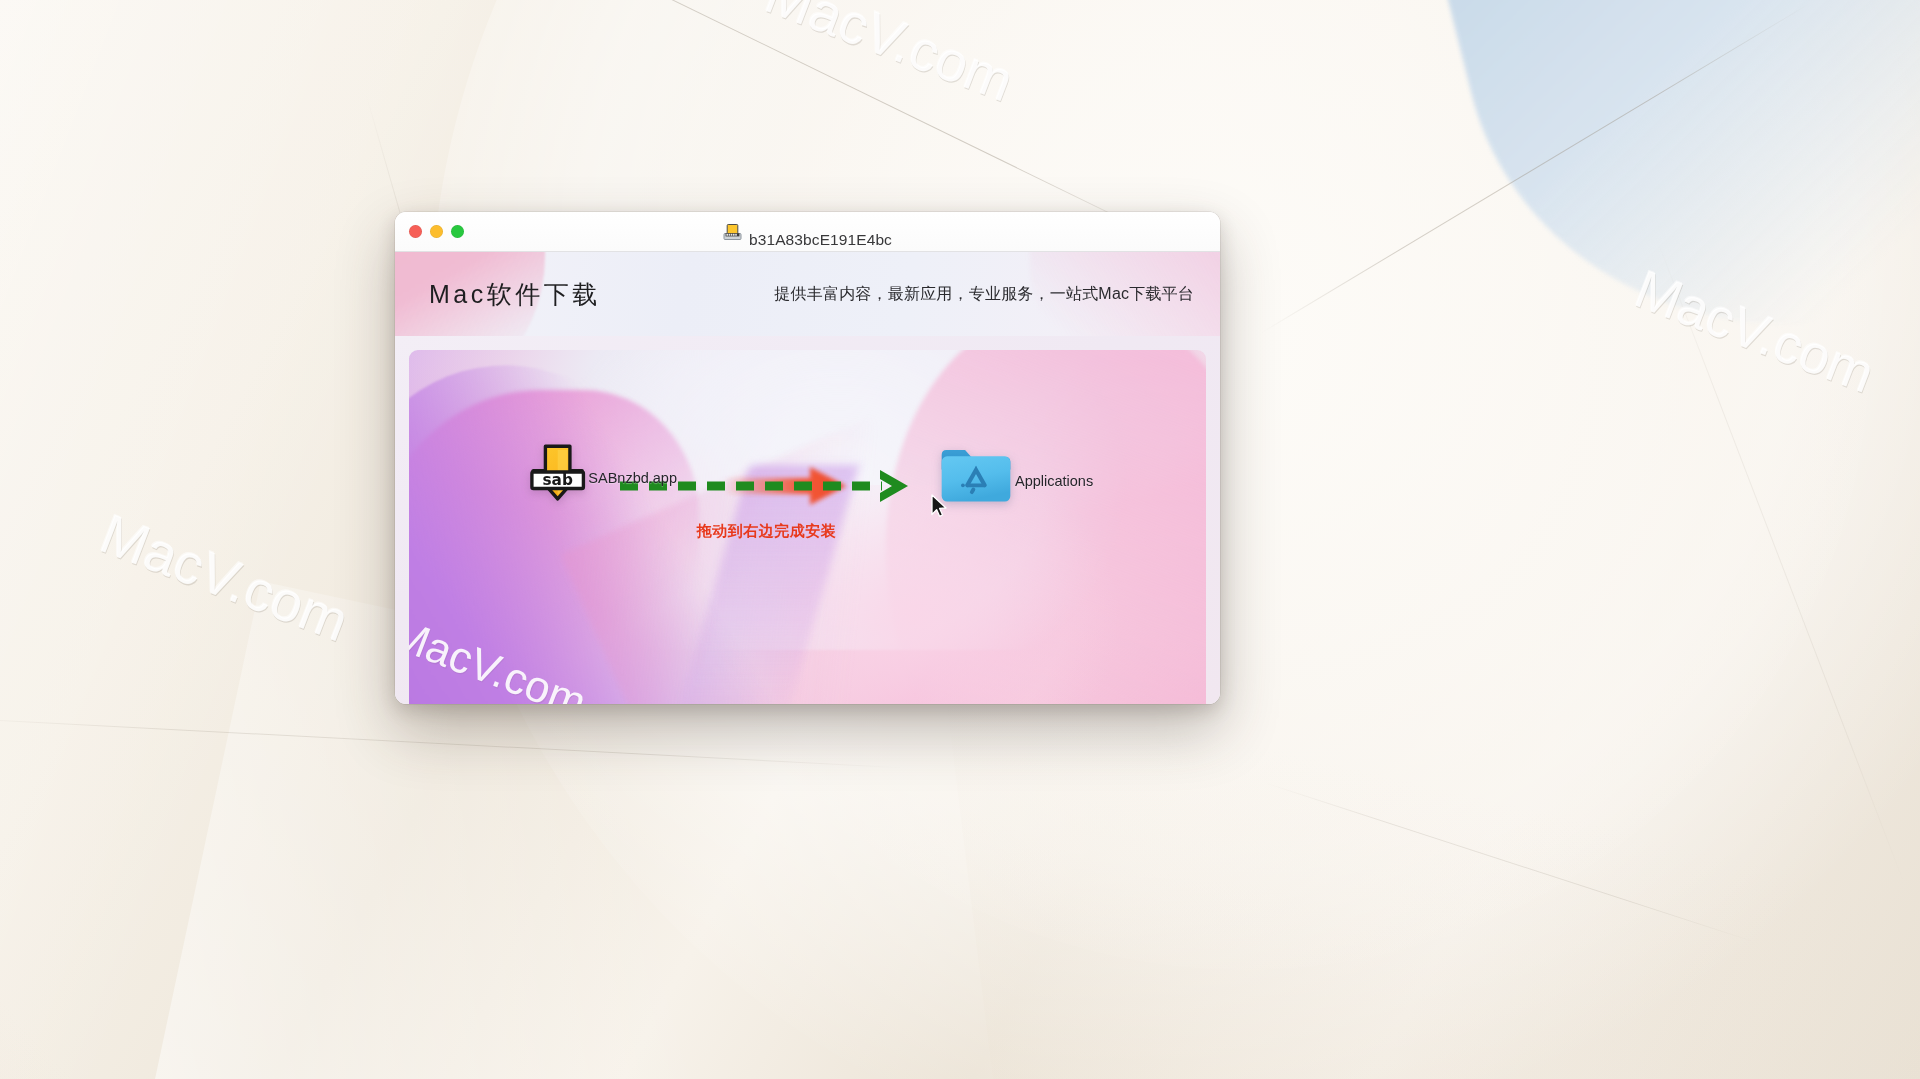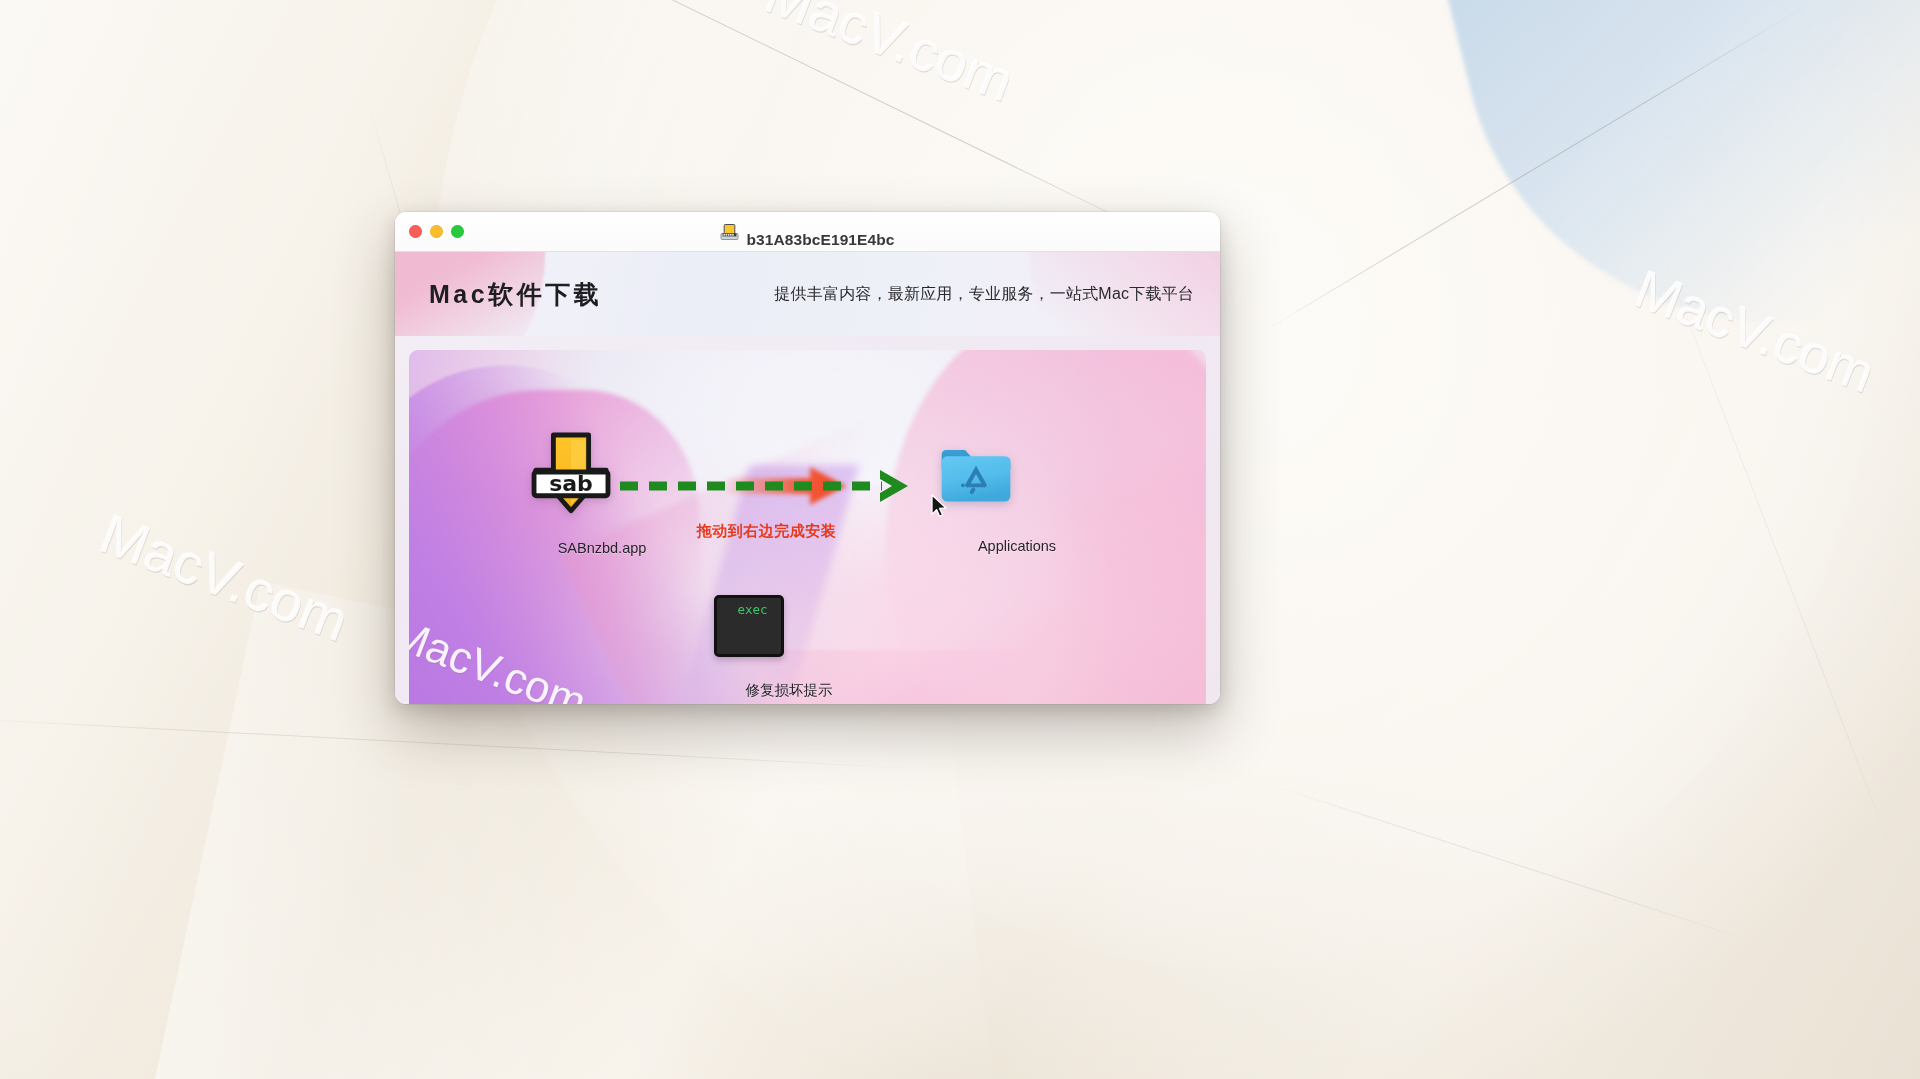--- a/index.html
+++ b/index.html
@@ -158,21 +158,21 @@
     position: absolute;
     left: 0; right: 0;
     display: flex;
     align-items: center;
     justify-content: center;
     gap: 7px;
     pointer-events: none;
   }
   #title-text {
     font-size: 15.5px;
-    font-weight: bold;
+    font-weight: normal;
     color: #38383a;
     letter-spacing: .1px;
     margin-top: 16px;
   }
   #disk-icon { width: 19px; height: 18px; display: block; }
 
   
   #banner {
     position: relative;
     height: 84px;
@@ -197,21 +197,21 @@
     right: -60px; top: -30px;
     width: 250px; height: 200px;
     background: linear-gradient(220deg, #f0c6de 0%, rgba(238,200,222,0) 72%);
     border-radius: 0 0 0 80%;
     filter: blur(2px);
   }
   #banner-title {
     position: relative;
     z-index: 2;
     font-size: 25px;
-    font-weight: bold;
+    font-weight: normal;
     color: #1e1e20;
     letter-spacing: 3.5px;
   }
   #banner-subtitle {
     position: relative;
     z-index: 2;
     margin-left: auto;
     font-size: 16px;
     color: #2a2a2e;
     letter-spacing: .2px;
@@ -293,23 +293,23 @@
     transform: skewX(-16deg);
     filter: blur(4px);
   }
 
   
   #icon-layer { position: absolute; inset: 0; }
 
   .icon-item {
     position: absolute;
     display: flex;
-    flex-direction: column;
+    flex-direction: row;
+    align-items: center;
     text-align: center;
-    gap: 12px;
   }
   .icon-label {
     margin-top: 12px;
     font-size: 14.5px;
     color: #25252a;
     white-space: nowrap;
     text-shadow: 0 1px 1px rgba(255,255,255,.35);
   }
 
   
@@ -513,25 +513,19 @@
                   <path d="M44.3 67.6 a2.5 2.5 0 1 1 4.3 2.5 l-1.6 2.8 a2.5 2.5 0 1 1 -4.3 -2.5 Z"></path>
                 </g>
               </svg>
               <svg id="cursor-arrow" viewBox="0 0 20 24">
                 <path d="M3 1 L3 20.5 L7.6 15.6 L10.6 22.3 L13.6 20.9 L10.6 14.4 L17 14 Z" fill="#151515" stroke="#ffffff" stroke-width="1.3" stroke-linejoin="round"></path>
               </svg>
             </div>
             <div class="icon-label">Applications</div>
           </div>
 
-          <div class="icon-item" id="item-exec">
-            <div id="exec-icon">
-              <div id="exec-text">exec</div>
-            </div>
-            <div class="icon-label">修复损坏提示</div>
-          </div>
 
         </div>
       </div>
     </div>
 
   </div>
 </div>
 
 </body></html>

